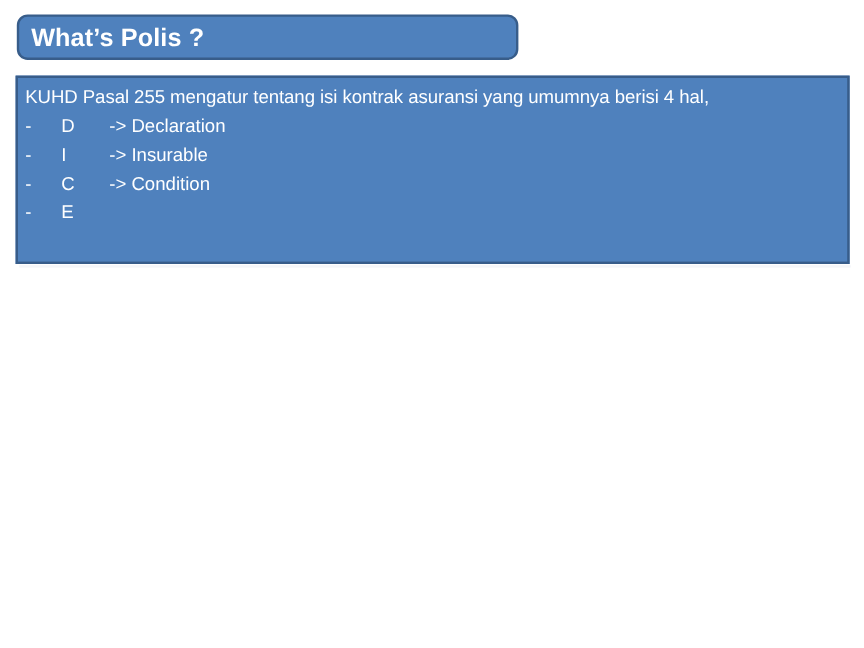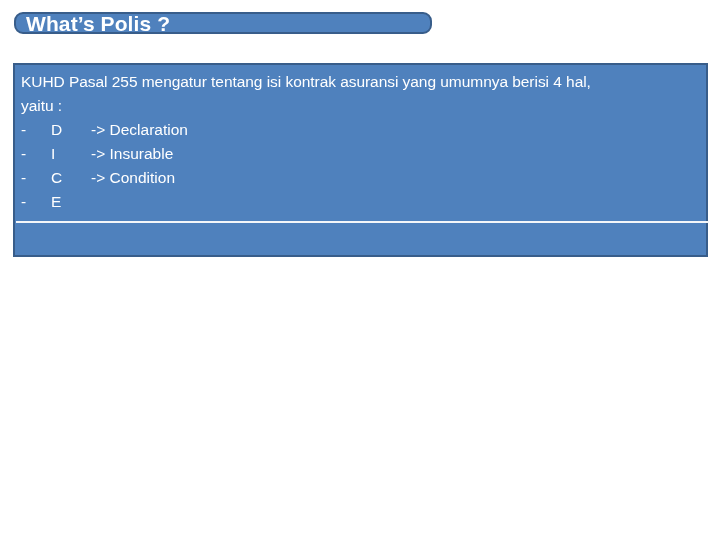--- a/index.html
+++ b/index.html
@@ -24,21 +24,21 @@
     height: 540px;
     background: #ffffff;
   }
 
   
   #title-box {
     position: absolute;
     left: 14px;
     top: 12px;
     width: 418px;
-    height: 22px;
+    height: 38px;
     background: #4F81BD;
     border: 2px solid #385D8A;
     border-radius: 9px;
     box-sizing: border-box;
     display: flex;
     align-items: center;
   }
   #title-text {
     color: #FFFFFF;
     font-size: 21px;
@@ -48,21 +48,21 @@
     letter-spacing: 0.1px;
     white-space: nowrap;
   }
 
   
   #body-box {
     position: absolute;
     left: 13px;
     top: 63px;
     width: 695px;
-    height: 194px;
+    height: 157px;
     background: #4F81BD;
     border: 2px solid #385D8A;
     box-sizing: border-box;
     padding: 5px 6px 0 6px;
     overflow: hidden;
   }
   #body-shadow {
     position: absolute;
     left: 16px;
     top: 221px;
@@ -111,21 +111,20 @@
 <div id="slide">
 
   <div id="title-box">
     <div id="title-text">What’s Polis ?</div>
   </div>
 
   <div id="body-box">
 
     <div class="body-line">KUHD Pasal 255 mengatur tentang isi kontrak asuransi yang umumnya berisi 4 hal,</div>
 
-    <div class="body-line">yaitu :</div>
 
     <div class="list-line">
       <span class="li-dash">-</span>
       <span class="li-letter">D</span>
       <span class="li-arrow">-&gt; Declaration</span>
     </div>
 
     <div class="list-line">
       <span class="li-dash">-</span>
       <span class="li-letter">I</span>

